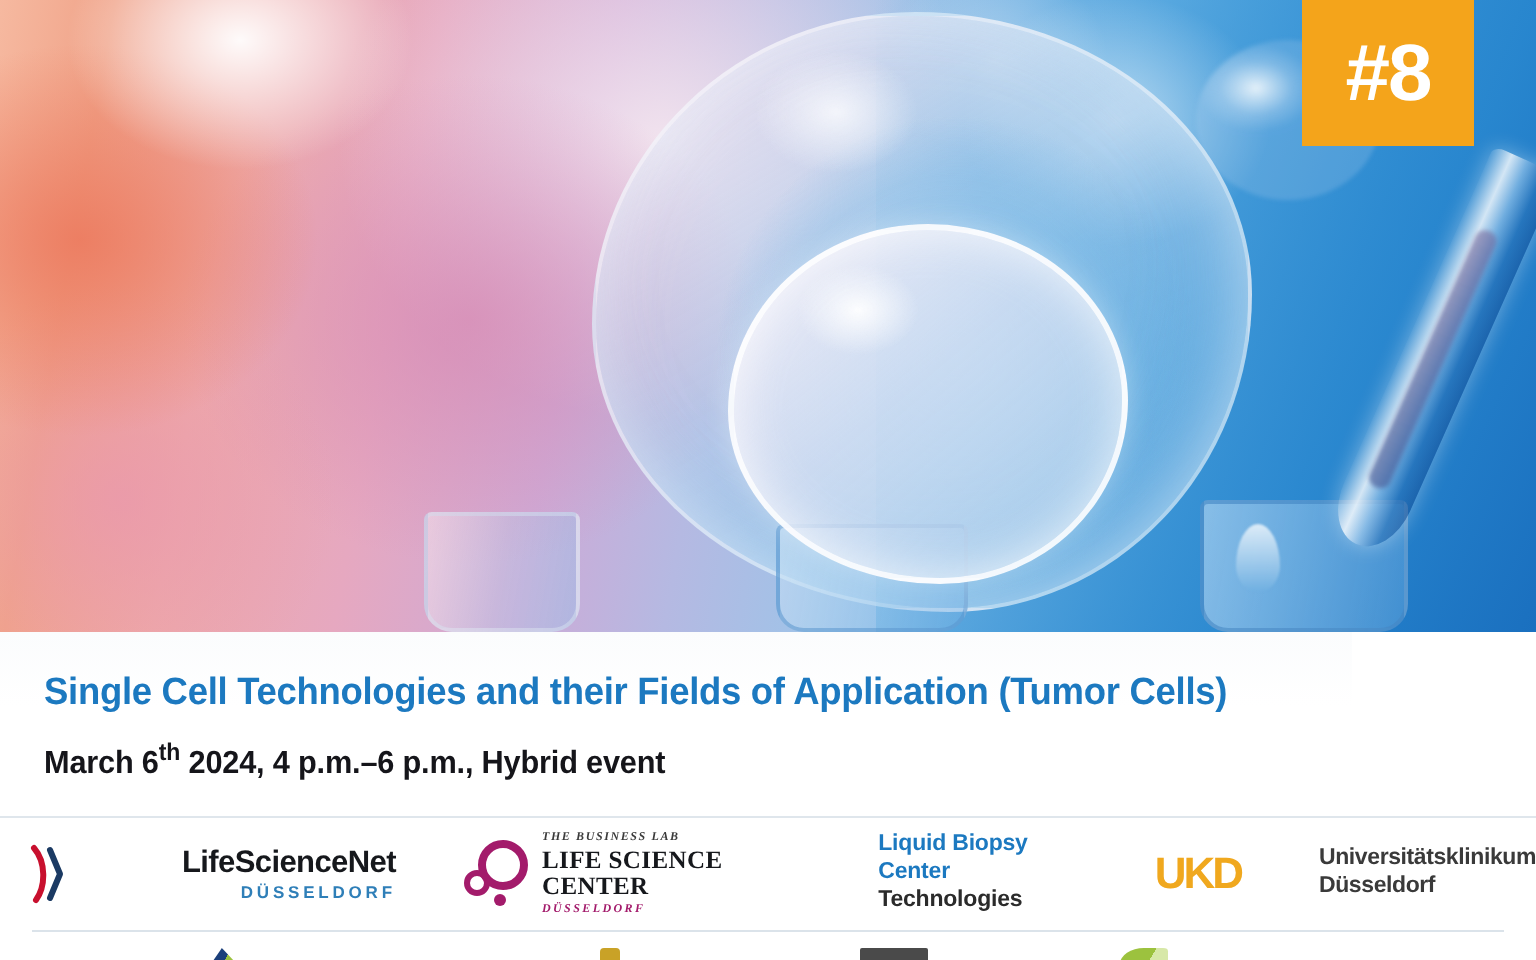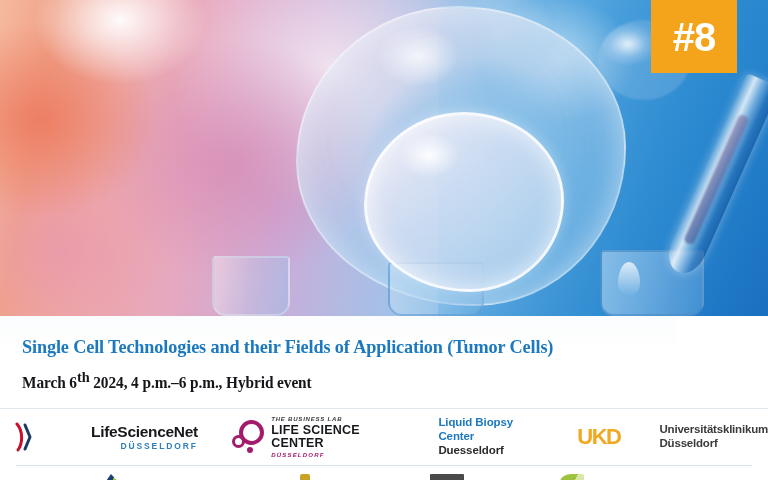--- a/index.html
+++ b/index.html
@@ -131,33 +131,32 @@
     font-size:27px; line-height:34px;
     letter-spacing:-.2px;
     transform:scaleX(.95); transform-origin:left center;
     margin-top:18px; white-space:nowrap;
   }
 
   
   .band {
     position:absolute; left:0; top:316px; width:676px; height:92px;
     background:linear-gradient(180deg,#fbfcfd 0%, #ffffff 40%, #ffffff 100%);
-    font-family:Liberation Serif, serif;
   }
   .band-head {
     position:absolute; left:22px; top:20px;
     color:#1c79c0; font-weight:bold; font-size:19px; letter-spacing:-.15px;
     transform:scaleX(.96); transform-origin:left center; white-space:nowrap;
   }
   .band-date {
     position:absolute; left:22px; top:53px;
     color:#15151a; font-weight:bold; font-size:16px; letter-spacing:-.1px;
     transform:scaleX(.96); transform-origin:left center; white-space:nowrap;
   }
-  .band-date sup { font-size:15px; vertical-align:super; }
+  .band-date sup { font-size:12px; vertical-align:super; }
 
   
   .logo-bar {
     position:absolute; left:0; top:408px; width:768px; height:72px;
     background:#fff;
     border-top:1px solid #dfe6ec;
   }
   .logo-row {
     position:absolute; left:0; top:0; width:768px; height:56px;
     display:flex; align-items:center;
@@ -179,21 +178,21 @@
     border:4px solid #a31b6b; border-radius:50%;
   }
   .lsc-ring2 {
     position:absolute; left:0px; top:15px; width:13px; height:13px;
     border:3px solid #a31b6b; border-radius:50%;
   }
   .lsc-dot {
     position:absolute; left:15px; top:27px; width:6px; height:6px;
     background:#a31b6b; border-radius:50%;
   }
-  .lsc-text { line-height:1.05; font-family:Liberation Sans, sans-serif; }
+  .lsc-text { line-height:1.05; font-family:Liberation Serif, serif; }
   .lsc-top { font-size:6px; font-weight:bold; color:#3b3b3b; letter-spacing:.8px; font-style:italic; }
   .lsc-main { font-size:12.5px; font-weight:bold; color:#16181c; letter-spacing:.2px; margin-top:2px; }
   .lsc-sub { font-size:6px; font-weight:bold; color:#a31b6b; letter-spacing:1.2px; font-style:italic; margin-top:2px; }
 
   
   .lbc { margin-left:34px; line-height:1.2;justify-content:flex-end; }
   .lbc-top { font-size:11.5px; font-weight:bold; color:#1c79c0; letter-spacing:-.1px; }
   .lbc-bot { font-size:11.5px; font-weight:bold; color:#2b2b2b; letter-spacing:-.1px; }
 
   
@@ -276,21 +275,21 @@
         <div class="lsc-text">
           <div class="lsc-top">THE BUSINESS LAB</div>
           <div class="lsc-main">LIFE SCIENCE CENTER</div>
           <div class="lsc-sub">DÜSSELDORF</div>
         </div>
       </div>
 
       <div class="logo lbc">
         <div>
           <div class="lbc-top">Liquid Biopsy Center</div>
-          <div class="lbc-bot">Duesseldorf</div>
+          <div class="lbc-bot">Technologies</div>
         </div>
       </div>
 
       <div class="logo ukd">
         <div class="ukd-mark">UKD</div>
         <div class="ukd-text">
           <div class="ukd-l1">Universitätsklinikum</div>
           <div class="ukd-l2">Düsseldorf</div>
         </div>
       </div>

